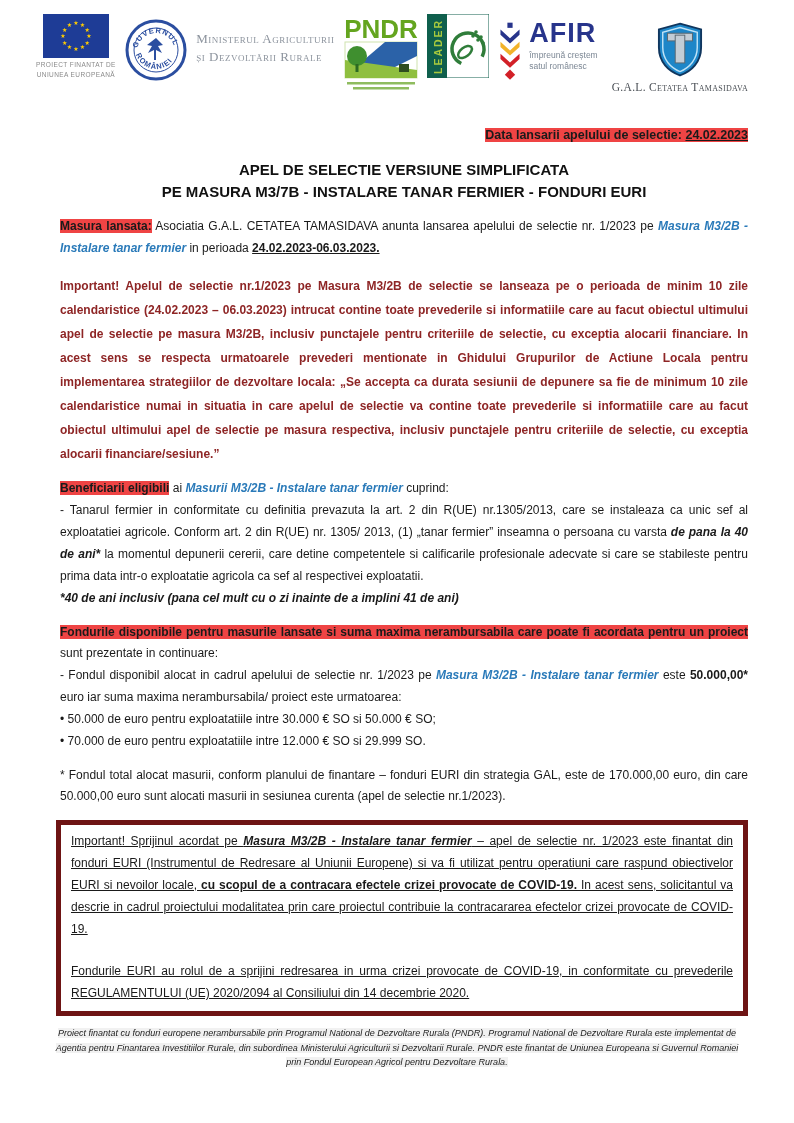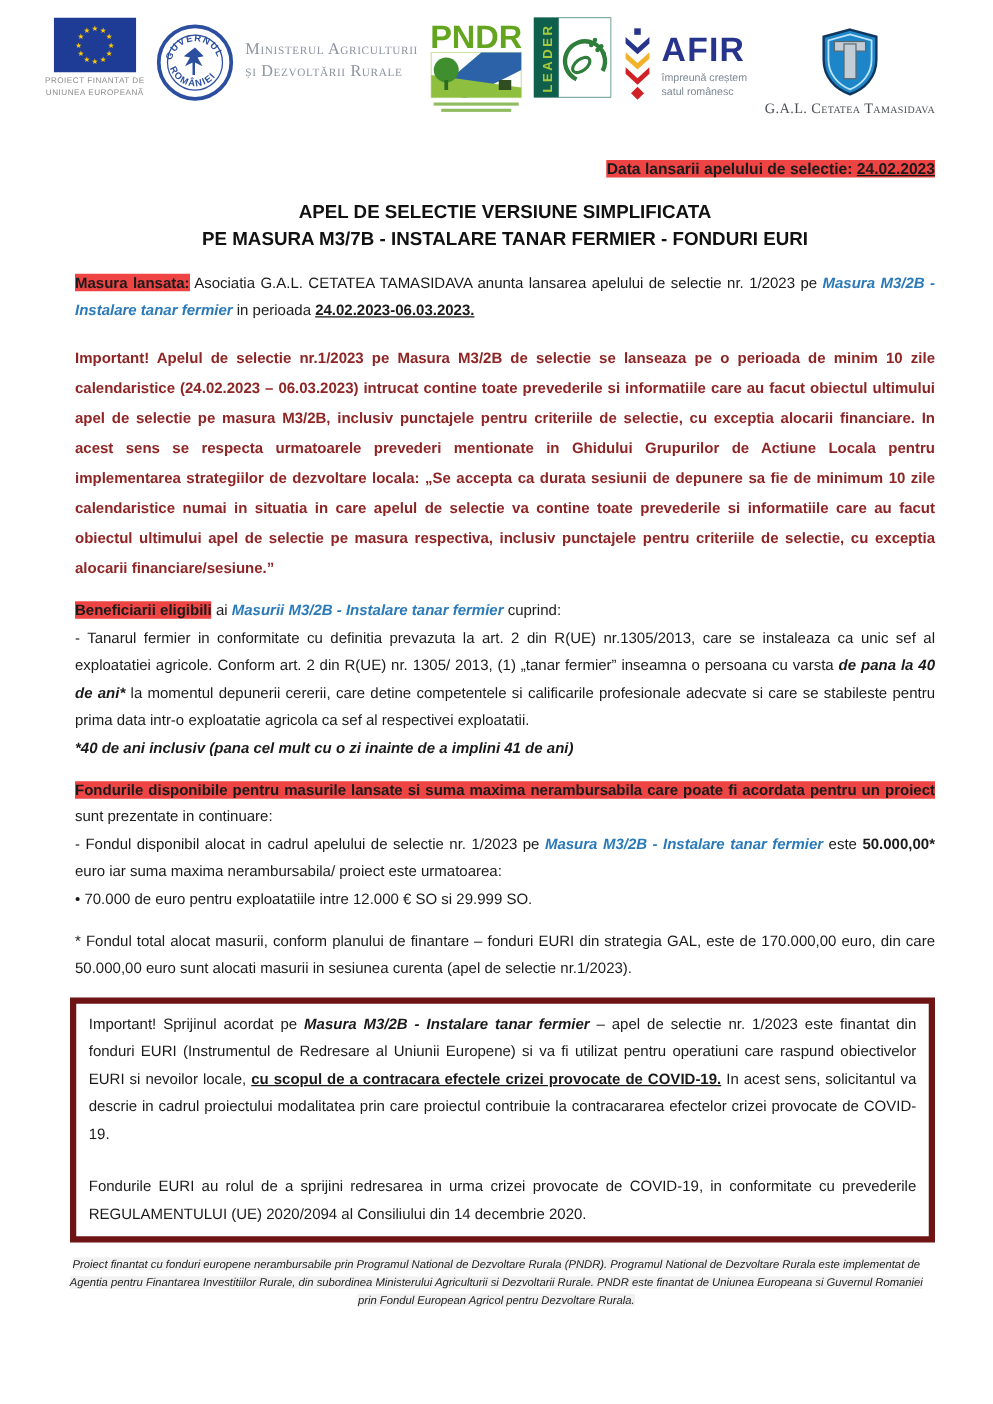--- a/index.html
+++ b/index.html
@@ -7,21 +7,21 @@
     width:794px;height:1123px;background:#fff;overflow:hidden;
     font-family:"Liberation Sans",sans-serif;color:#1a1a1a;position:relative;
   }
   
   .logo-row{display:flex;justify-content:space-between;align-items:flex-start;
     padding:14px 40px 0 36px;height:92px;}
   .logo{display:flex;flex-direction:column;align-items:center;}
   .eu-caption{font-size:6.5px;color:#8a8a8a;text-align:center;line-height:1.5;margin-top:2px;letter-spacing:.4px;}
   .ministry{margin-top:16px;font-family:"Liberation Serif",serif;font-variant:small-caps;
     color:#8d949e;font-size:13px;line-height:1.35;letter-spacing:.5px;}
-  .afir{display:flex;align-items:center;gap:6px;margin-top:6px;}
+  .afir{display:flex;align-items:flex-start;gap:6px;margin-top:6px;}
   .afir-name{font-size:27px;font-weight:bold;color:#27348b;line-height:1;letter-spacing:1px;}
   .afir-tag{font-size:8.5px;color:#7c8794;line-height:1.35;margin-top:3px;}
   .gal{margin-top:8px;width:148px;}
   .gal-caption{font-family:"Liberation Serif",serif;font-variant:small-caps;font-size:11.5px;
     color:#4a4f55;margin-top:3px;white-space:nowrap;letter-spacing:.3px;}
   
   .content{padding:0 46px 0 60px;font-size:12px;line-height:1.83;}
   .hl{background:#ef4444;}
   .date-line{margin-top:18px;text-align:right;font-weight:bold;font-size:12.5px;}
   .date-line .date{text-decoration:underline;}
@@ -30,21 +30,21 @@
   .para{margin-top:12px;text-align:justify;}
   .para-red{margin-top:14px;text-align:justify;color:#8e2525;font-weight:bold;line-height:2.0;}
   .blue-measure{color:#2a7ab9;font-weight:bold;font-style:italic;}
   .b{font-weight:bold;}
   .bu{font-weight:bold;text-decoration:underline;}
   .bi{font-weight:bold;font-style:italic;}
   .bullets{margin:0;padding:0;list-style:none;}
   .bullets li::before{content:"• ";}
   .footnote{margin-top:12px;text-align:justify;line-height:1.7;}
   .red-box{margin:14px 46px 0 56px;border:5px solid #6e1414;padding:6px 10px;
-    font-size:12px;line-height:1.83;text-align:justify;}
+    font-size:12px;line-height:1.83;text-align:justify;text-decoration:underline;}
   .red-box .p2{margin-top:20px;}
   .page-footer{margin:10px 50px 0 50px;text-align:center;font-size:9px;font-style:italic;
     line-height:1.65;color:#222;}
   .page-footer span{background:#f1f1f1;}
 </style>
 </head>
 <body>
 
 <div class="page">
 
@@ -167,20 +167,21 @@
 
     <p class="para-red">Important! Apelul de selectie nr.1/2023 pe Masura M3/2B de selectie se lanseaza pe o perioada de minim 10 zile calendaristice (24.02.2023 – 06.03.2023) intrucat contine toate prevederile si informatiile care au facut obiectul ultimului apel de selectie pe masura M3/2B, inclusiv punctajele pentru criteriile de selectie, cu exceptia alocarii financiare. In acest sens se respecta urmatoarele prevederi mentionate in Ghidului Grupurilor de Actiune Locala pentru implementarea strategiilor de dezvoltare locala: „Se accepta ca durata sesiunii de depunere sa fie de minimum 10 zile calendaristice numai in situatia in care apelul de selectie va contine toate prevederile si informatiile care au facut obiectul ultimului apel de selectie pe masura respectiva, inclusiv punctajele pentru criteriile de selectie, cu exceptia alocarii financiare/sesiune.”</p>
 
     <p class="para"><span class="hl b">Beneficiarii eligibili</span><span> ai </span><span class="blue-measure">Masurii M3/2B - Instalare tanar fermier</span><span> cuprind:</span><br>
       <span>- Tanarul fermier in conformitate cu definitia prevazuta la art. 2 din R(UE) nr.1305/2013, care se instaleaza ca unic sef al exploatatiei agricole.  Conform art. 2 din R(UE) nr. 1305/ 2013, (1) „tanar fermier” inseamna o persoana cu varsta </span><span class="bi">de pana la 40 de ani*</span><span> la momentul depunerii cererii, care detine competentele si calificarile profesionale adecvate si care se stabileste pentru prima data intr-o exploatatie agricola ca sef al respectivei exploatatii.</span><br>
       <span class="bi">*40 de ani inclusiv (pana cel mult cu o zi inainte de a implini 41 de ani)</span></p>
 
     <p class="para"><span class="hl b">Fondurile disponibile pentru masurile lansate si suma maxima nerambursabila care poate fi acordata pentru un proiect</span><span> sunt prezentate in continuare:</span><br>
       <span>- Fondul disponibil alocat in cadrul apelului de selectie nr. 1/2023 pe </span><span class="blue-measure">Masura M3/2B - Instalare tanar fermier</span><span> este </span><span class="b">50.000,00*</span><span> euro iar suma maxima nerambursabila/ proiect este urmatoarea:</span></p>
     <ul class="bullets">
+      <li>50.000 de euro pentru exploatatiile intre 30.000 € SO si 50.000 € SO;</li>
       <li>70.000 de euro pentru exploatatiile intre 12.000 € SO si 29.999 SO.</li>
     </ul>
 
     <p class="footnote">* Fondul total alocat masurii, conform planului de finantare – fonduri EURI din strategia GAL, este de 170.000,00 euro, din care 50.000,00 euro sunt alocati masurii in sesiunea curenta (apel de selectie nr.1/2023).</p>
   </div>
 
   <div class="red-box">
     <p><span>Important! Sprijinul acordat pe </span><span class="bi">Masura M3/2B - Instalare tanar fermier</span><span> – apel de selectie nr. 1/2023 este finantat din fonduri EURI (Instrumentul de Redresare al Uniunii Europene) si va fi utilizat pentru operatiuni care raspund obiectivelor EURI si nevoilor locale, </span><span class="bu">cu scopul de a contracara efectele crizei provocate de COVID-19.</span><span> In acest sens, solicitantul va descrie in cadrul proiectului modalitatea prin care proiectul contribuie la contracararea efectelor crizei provocate de COVID-19.</span></p>
     <p class="p2">Fondurile EURI au rolul de a sprijini redresarea in urma crizei provocate de COVID-19, in conformitate cu prevederile REGULAMENTULUI (UE) 2020/2094 al Consiliului din 14 decembrie 2020.</p>
   </div>

